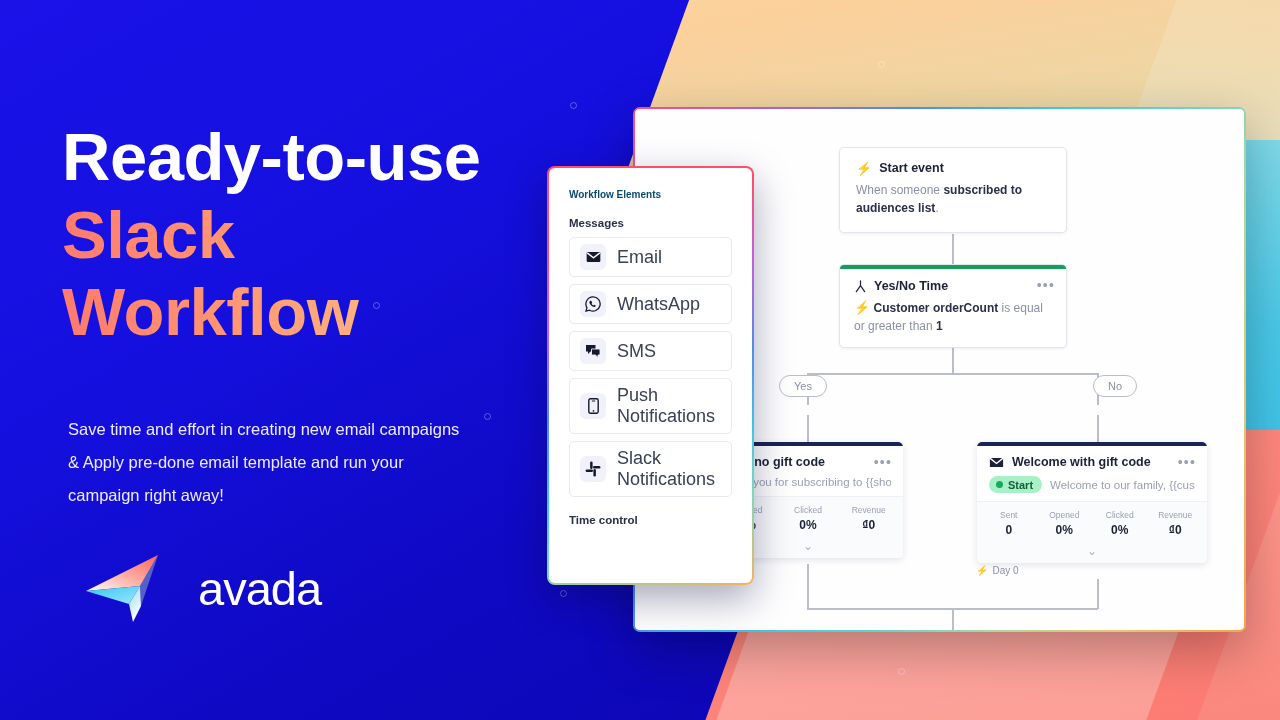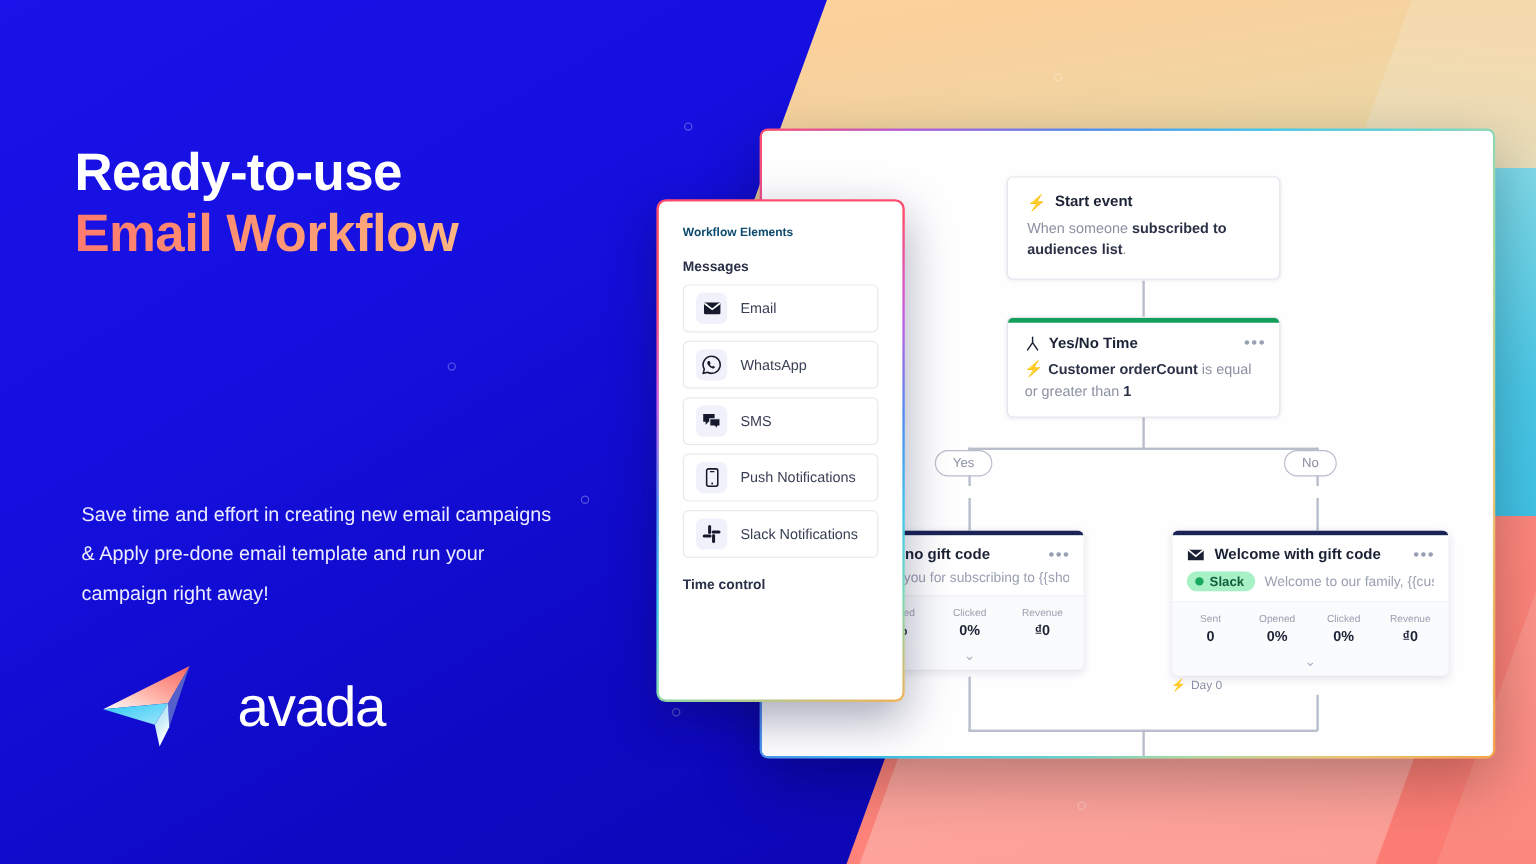--- a/index.html
+++ b/index.html
@@ -51,21 +51,21 @@
     opacity: .85;
   }
 
   .dot {
     position: absolute; border-radius: 50%;
     border: 1px solid rgba(255,255,255,.30);
   }
 
   
   .left-col { position: absolute; left: 62px; top: 118px; width: 470px; z-index: 5; }
-  .headline { font-size: 44px; line-height: 1.16; font-weight: 700; letter-spacing: -0.5px; }
+  .headline { font-size: 67px; line-height: 1.16; font-weight: 700; letter-spacing: -0.5px; }
   .headline .l1 { color: #ffffff; display: block; }
   .headline .l2 {
     display: block;
     background: linear-gradient(90deg, #ff7b6e 0%, #ff9573 35%, #ffb27f 65%, #ffd2a1 100%);
     -webkit-background-clip: text; background-clip: text;
     -webkit-text-fill-color: transparent; color: transparent;
   }
   .subcopy {
     position: absolute; left: 68px; top: 413px; width: 400px;
     color: #ecebff; font-size: 16.5px; line-height: 2.0; z-index: 5;
@@ -161,21 +161,21 @@
   .elem {
     display: flex; align-items: center; gap: 11px;
     border: 1px solid #e7e9ef; border-radius: 5px; padding: 6px 10px; margin-bottom: 7px;
     background: #fff;
   }
   .elem-ico {
     width: 26px; height: 26px; border-radius: 6px; background: #f0f1fb;
     display: flex; align-items: center; justify-content: center; flex: none;
   }
   .elem-ico svg { display: block; }
-  .elem-label { font-size: 12px; color: #3a4056; }
+  .elem-label { font-size: 18px; color: #3a4056; }
 </style>
 </head>
 <body>
 
 <div class="bg">
   <div class="bg-shape shape-tr"></div>
   <div class="bg-shape shape-tr2"></div>
   <div class="bg-shape shape-r-cyan"></div>
   <div class="bg-shape shape-br1"></div>
   <div class="bg-shape shape-br2"></div>
@@ -185,21 +185,21 @@
   <div class="dot" style="left:484px;top:413px;width:7px;height:7px;"></div>
   <div class="dot" style="left:560px;top:590px;width:7px;height:7px;"></div>
   <div class="dot" style="left:570px;top:102px;width:7px;height:7px;"></div>
   <div class="dot" style="left:878px;top:61px;width:7px;height:7px;"></div>
   <div class="dot" style="left:898px;top:668px;width:7px;height:7px;"></div>
 </div>
 
 <div class="left-col">
   <h1 class="headline">
     <span class="l1">Ready-to-use</span>
-    <span class="l2">Email Workflow</span>
+    <span class="l2">Slack Workflow</span>
   </h1>
 </div>
 
 <p class="subcopy">Save time and effort in creating new email campaigns &amp; Apply pre-done email template and run your campaign right away!</p>
 
 <div class="logo-wrap">
   <svg class="logo-mark" viewBox="0 0 100 72">
     <defs>
       <linearGradient id="lgA" x1="0" y1="1" x2="1" y2="0">
         <stop offset="0" stop-color="#ffffff"></stop>
@@ -260,21 +260,21 @@
           <span>Yes/No Time</span>
         </div>
         <div class="node-desc">
           <span class="bolt bolt-green">⚡</span>
           <b>Customer orderCount</b><span> is equal or greater than </span><b>1</b>
         </div>
       </div>
     </div>
 
     <div class="pill" style="left:144px;top:266px;">Yes</div>
-    <div class="pill" style="left:435px;top:266px;">No</div>
+    <div class="pill" style="left:458px;top:266px;">No</div>
 
     <div class="card" style="left:78px;top:333px;width:190px;">
       <div class="card-top"></div>
       <div class="card-head">
         <span class="dots-menu">•••</span>
         <div class="card-title">
           <span>ome no gift code</span>
         </div>
         <div class="card-sub">hank you for subscribing to {{sho…</div>
       </div>
@@ -302,21 +302,21 @@
         <div class="card-title">
           <svg class="env-icon" viewBox="0 0 16 12">
             <path d="M0.8 1.2 h14.4 v9.6 h-14.4 z" fill="#1c2235"></path>
             <path d="M0.8 1.2 L8 7 L15.2 1.2" stroke="#fff" stroke-width="1.5" fill="none"></path>
           </svg>
           <span>Welcome with gift code</span>
         </div>
         <div class="card-sub">
           <span class="live-badge">
             <span class="live-dot"></span>
-            <span>Slack</span>
+            <span>Start</span>
           </span>
           <span>Welcome to our family, {{customer…</span>
         </div>
       </div>
       <div class="card-stats">
         <div class="stat">
           <div class="stat-label">Sent</div>
           <div class="stat-value">0</div>
         </div>
         <div class="stat">

